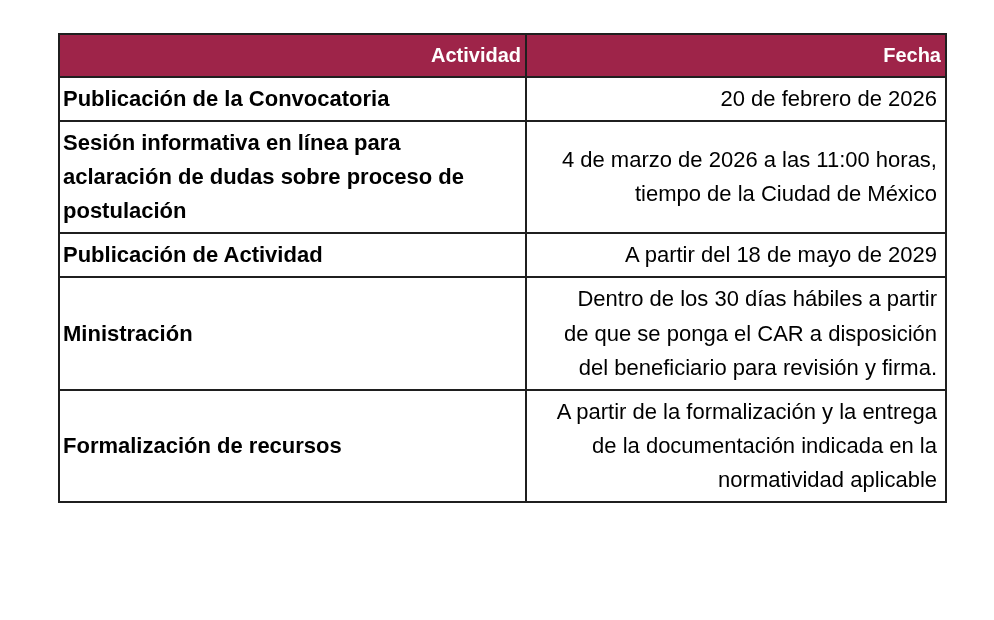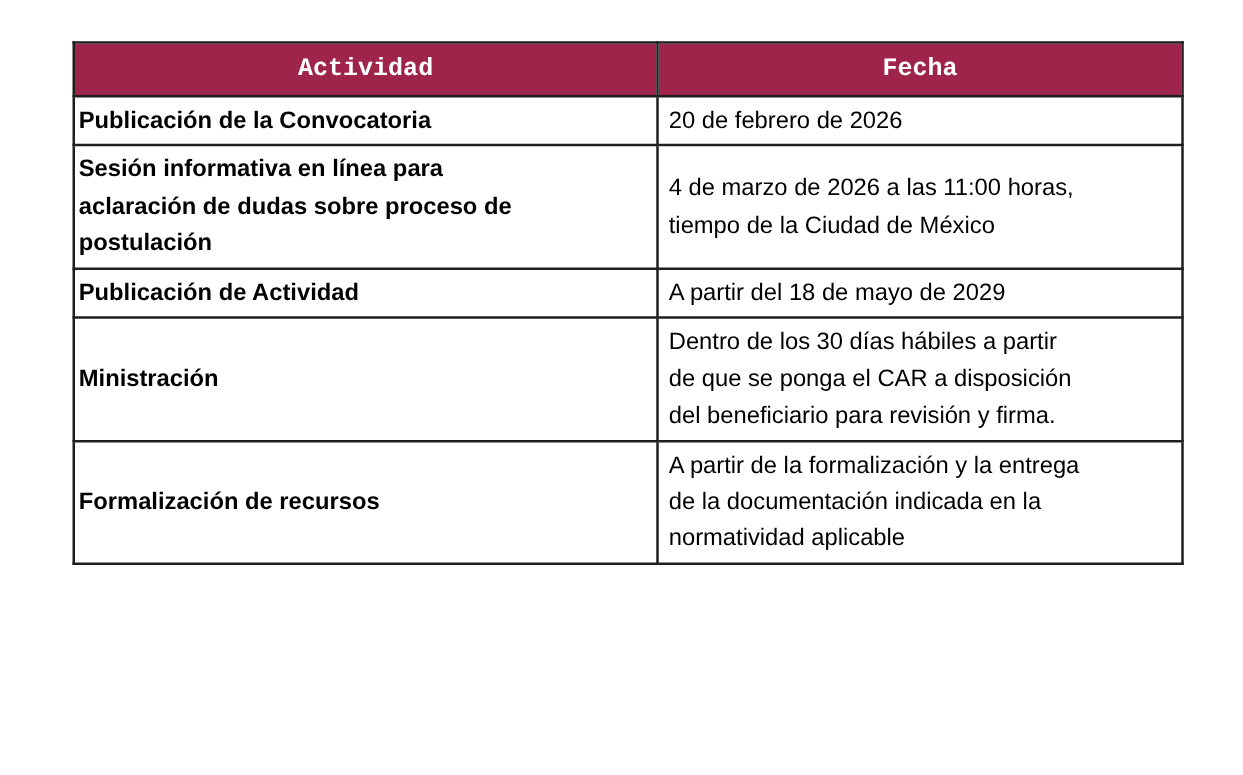--- a/index.html
+++ b/index.html
@@ -26,43 +26,42 @@
   }
   table{
     border-collapse:collapse;
     table-layout:fixed;
     width:887px;
   }
   col.col-actividad{width:467px;}
   col.col-fecha{width:420px;}
   th,td{
     border:2px solid var(--border-color);
-    font-size:19px;
+    font-size:22px;
     line-height:1.55;
     vertical-align:middle;
     white-space:pre-line;
     overflow:hidden;
   }
   th{
     background:var(--header-bg);
     color:var(--header-fg);
     font-weight:bold;
-    text-align:center;
+    text-align:right;
     padding:5px 4px;
     font-size:20px;
-    font-family:Liberation Mono, monospace;
   }
   td.cell-actividad{
     font-weight:bold;
     text-align:left;
     padding:4px 4px 4px 3px;
   }
   td.cell-fecha{
     font-weight:normal;
-    text-align:left;
+    text-align:right;
     padding:4px 8px;
   }
 </style>
 </head>
 <body>
 
 <div class="table-wrap">
   <table>
     <colgroup>
       <col class="col-actividad">

